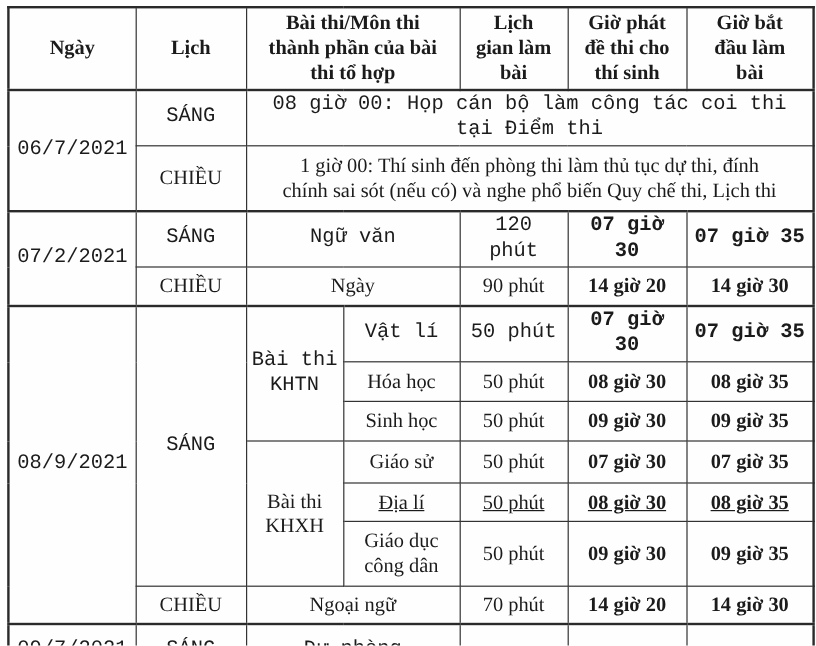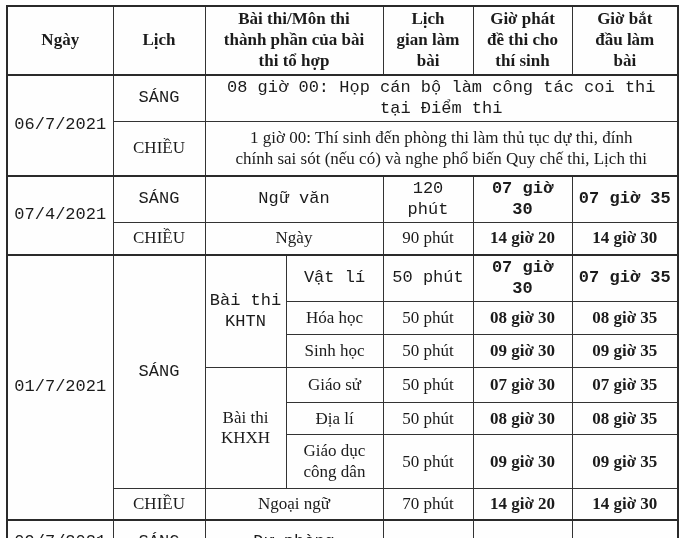--- a/index.html
+++ b/index.html
@@ -58,21 +58,21 @@
   
   tr.h-header { height: 69px; }
   tr.h-r1  { height: 35px; }
   tr.h-r2  { height: 54px; }
   tr.h-r3  { height: 32px; }
   tr.h-r4  { height: 32px; }
   tr.h-r5  { height: 35px; }
   tr.h-r6  { height: 33px; }
   tr.h-r7  { height: 33px; font-family: Liberation Serif, serif; }
   tr.h-r8  { height: 35px; }
-  tr.h-r9  { height: 32px; }
+  tr.h-r9  { height: 32px; text-decoration: underline; }
   tr.h-r10 { height: 54px; }
   tr.h-r11 { height: 31px; }
   tr.h-r12 { height: 44px; margin-left: 24px; }
 </style>
 </head>
 <body>
 
 <div class="sheet">
   <table class="schedule">
     <colgroup>
@@ -109,37 +109,37 @@
         <td>SÁNG</td>
         <td colspan="5" class="note">08 giờ 00: Họp cán bộ làm công tác coi thi tại Điểm thi</td>
       </tr>
       <tr class="h-r2">
         <td>CHIỀU</td>
         <td colspan="5" class="note">1 giờ 00: Thí sinh đến phòng thi làm thủ tục dự thi, đính
 chính sai sót (nếu có) và nghe phổ biến Quy chế thi, Lịch thi</td>
       </tr>
 
       <tr class="block-start h-r3">
-        <td rowspan="2">07/4/2021</td>
+        <td rowspan="2">07/2/2021</td>
         <td>SÁNG</td>
         <td colspan="2">Ngữ văn</td>
         <td>120 phút</td>
         <td class="time">07 giờ 30</td>
         <td class="time">07 giờ 35</td>
       </tr>
       <tr class="h-r4">
         <td>CHIỀU</td>
         <td colspan="2">Ngày</td>
         <td>90 phút</td>
         <td class="time">14 giờ 20</td>
         <td class="time">14 giờ 30</td>
       </tr>
 
       <tr class="block-start h-r5">
-        <td rowspan="7">01/7/2021</td>
+        <td rowspan="7">08/9/2021</td>
         <td rowspan="6">SÁNG</td>
         <td rowspan="3">Bài thi
 KHTN</td>
         <td>Vật lí</td>
         <td>50 phút</td>
         <td class="time">07 giờ 30</td>
         <td class="time">07 giờ 35</td>
       </tr>
       <tr class="h-r6">
         <td>Hóa học</td>

